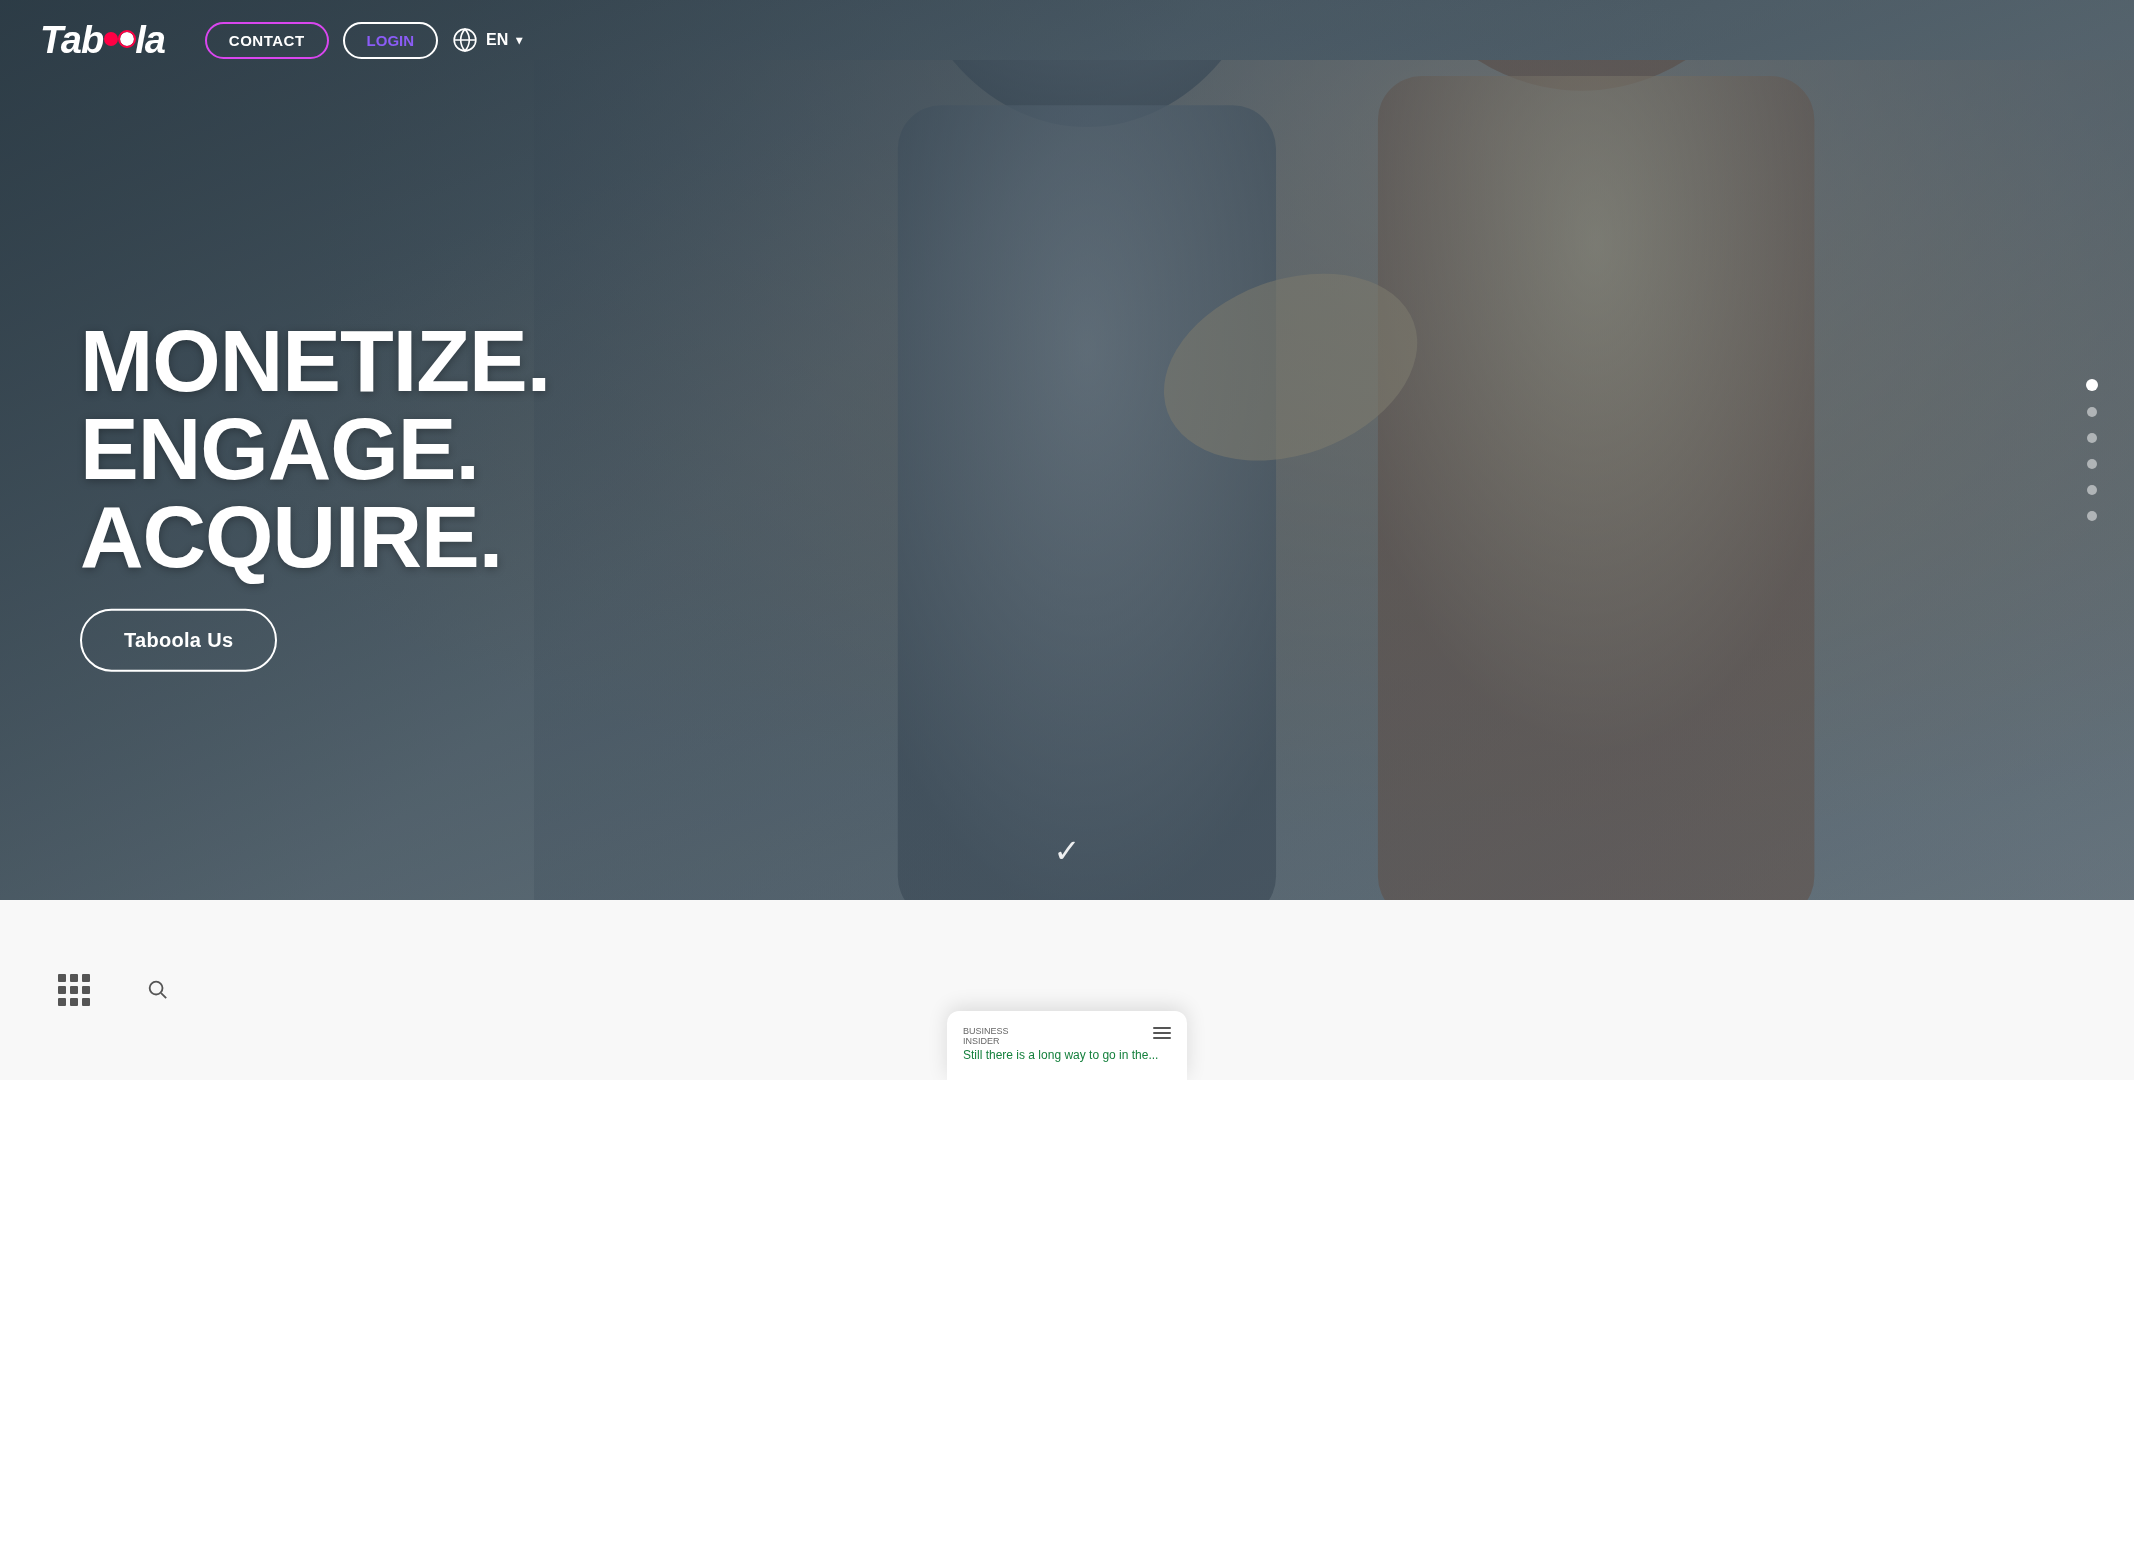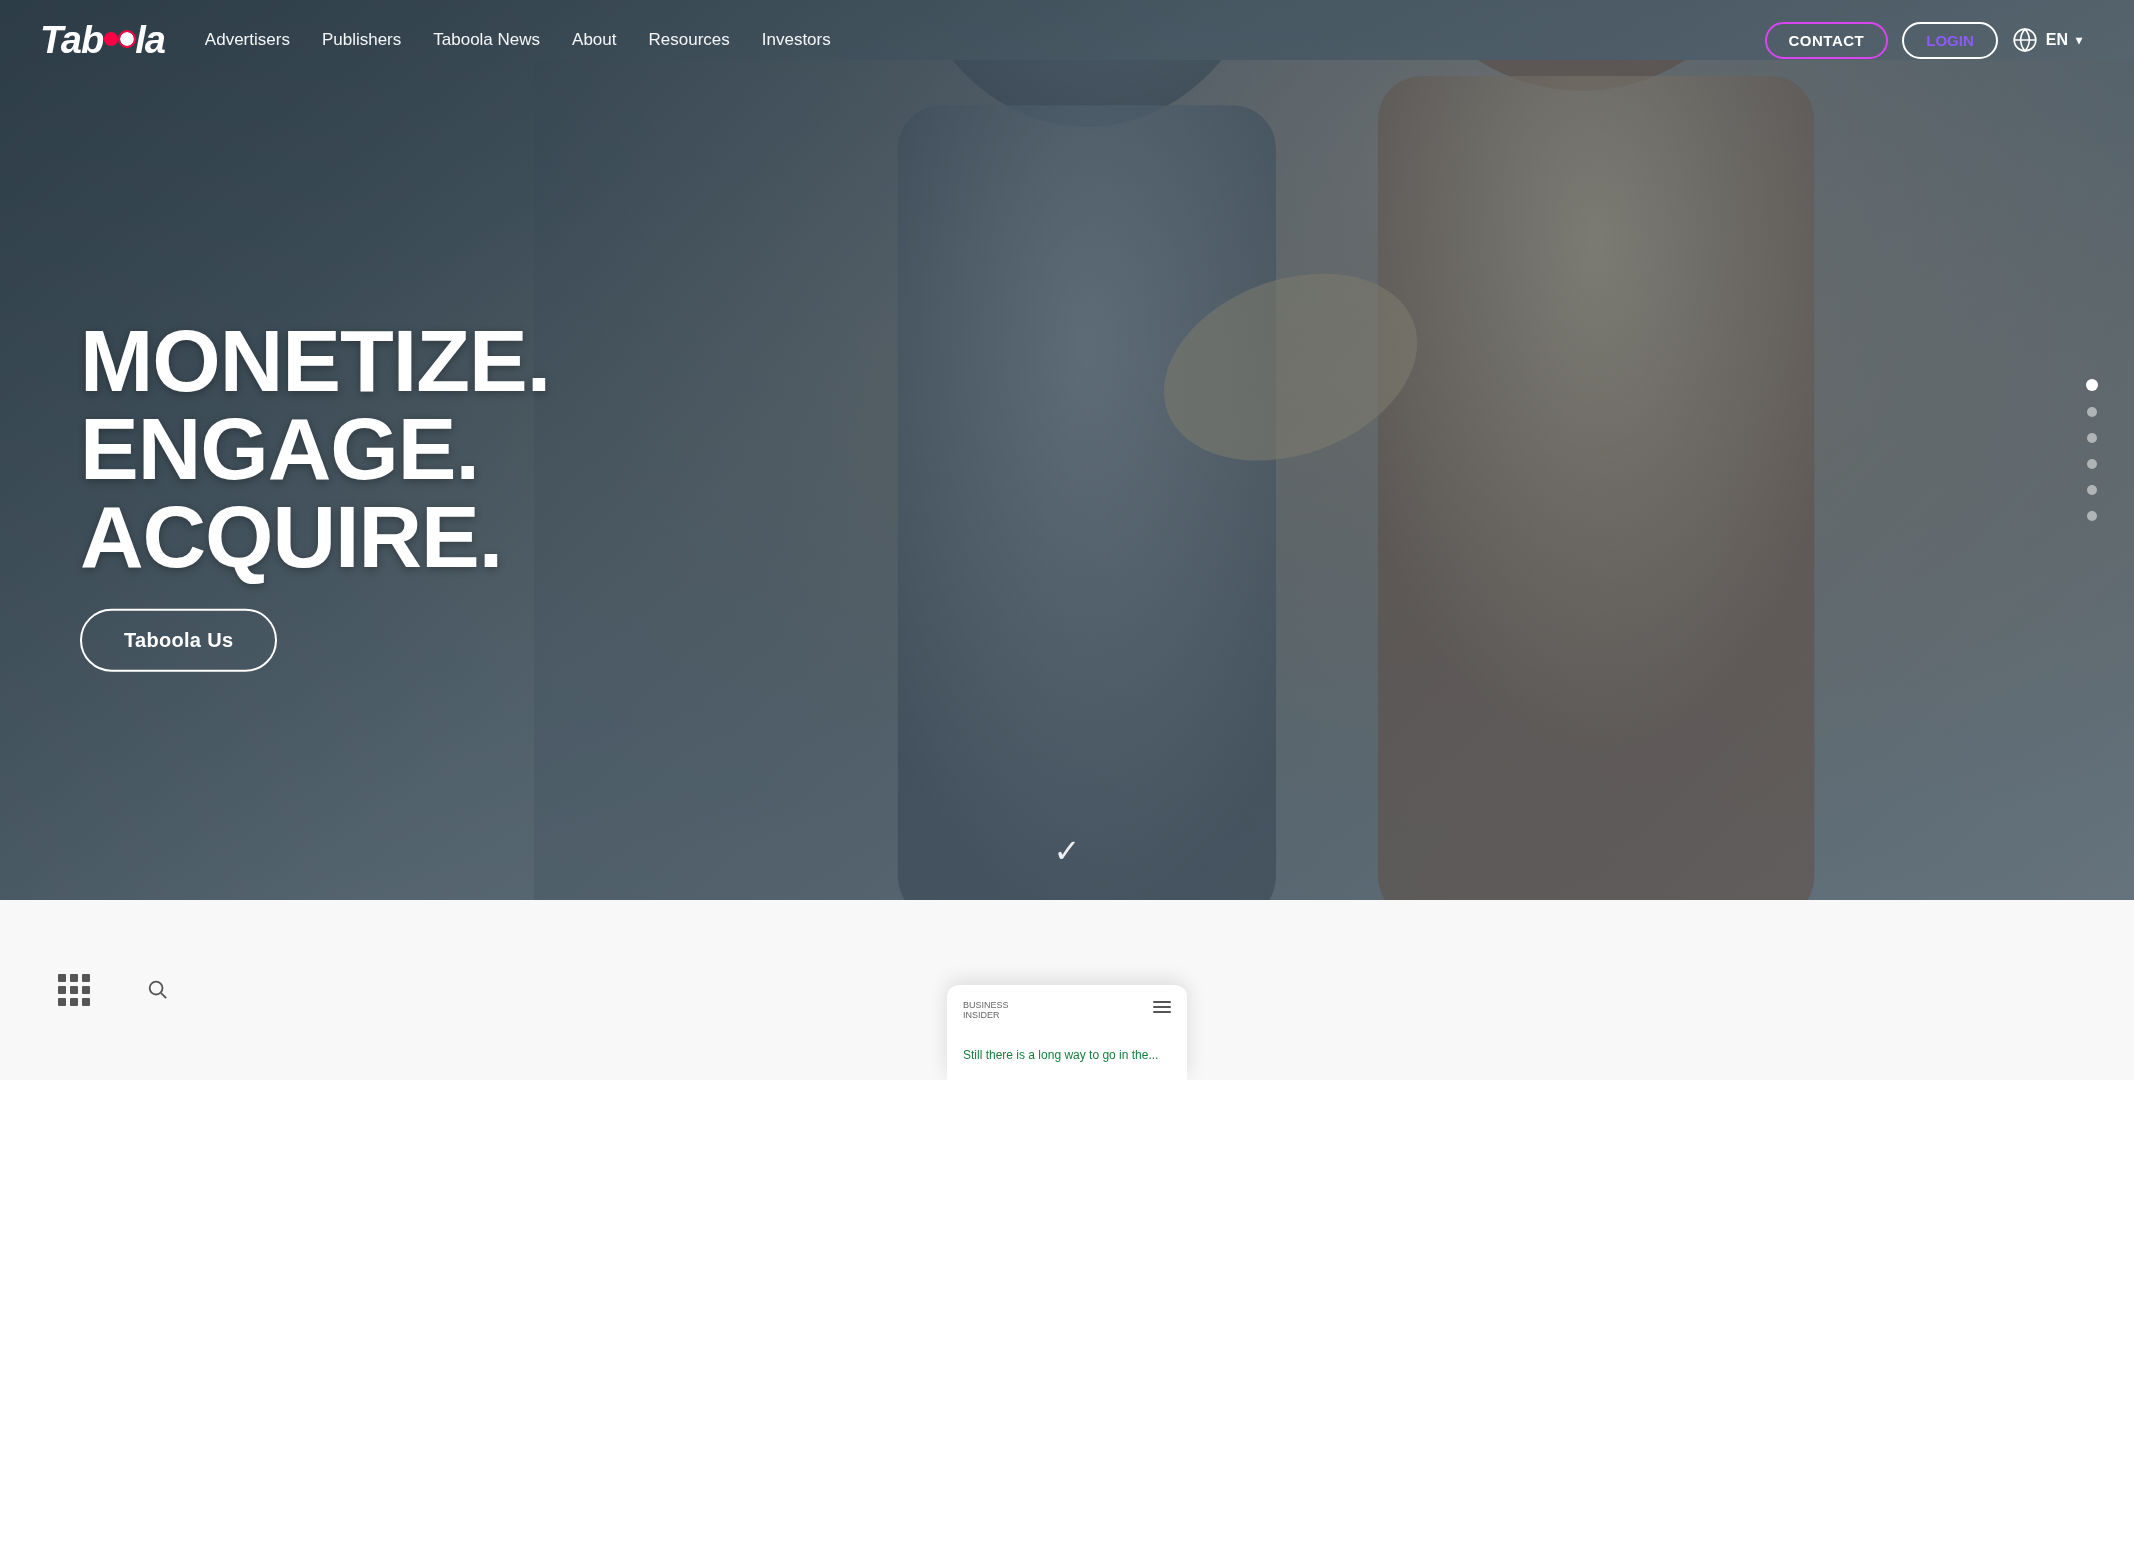--- a/index.html
+++ b/index.html
@@ -256,21 +256,21 @@
       background: white;
       border-radius: 12px 12px 0 0;
       box-shadow: 0 -4px 20px rgba(0,0,0,0.12);
       padding: 16px;
       z-index: 30;
     }
     .card-logo-row {
       display: flex;
       justify-content: space-between;
       align-items: flex-start;
-      margin-bottom: 26px;
+      margin-bottom: 0;
       gap: 20px;
     }
     .bi-logo {
       font-size: 11px;
       font-weight: 900;
       color: #333;
       line-height: 1.1;
       text-transform: uppercase;
     }
     .bi-logo span {
@@ -299,28 +299,20 @@
 </head>
 <body>
 
 <nav class="navbar">
   <div class="navbar-logo">
     <span class="logo-text">
       Tab<span class="logo-dot"></span><span class="logo-dot" style="background:#fff; outline:2px solid #f04;"></span>la
     </span>
   </div>
 
-  <div class="nav-links">
-    <a href="#" class="nav-link">Advertisers</a>
-    <a href="#" class="nav-link">Publishers</a>
-    <a href="#" class="nav-link">Taboola News</a>
-    <a href="#" class="nav-link">About</a>
-    <a href="#" class="nav-link">Resources</a>
-    <a href="#" class="nav-link">Investors</a>
-  </div>
 
   <div class="nav-actions">
     <button class="btn-contact">CONTACT</button>
     <button class="btn-login">LOGIN</button>
     <div class="lang-selector">
       <svg class="globe-icon" viewBox="0 0 24 24" fill="none" stroke="white" stroke-width="1.5">
         <circle cx="12" cy="12" r="10"></circle>
         <path d="M2 12h20M12 2a15.3 15.3 0 0 1 4 10 15.3 15.3 0 0 1-4 10 15.3 15.3 0 0 1-4-10 15.3 15.3 0 0 1 4-10z"></path>
       </svg>
       <span>EN</span>

